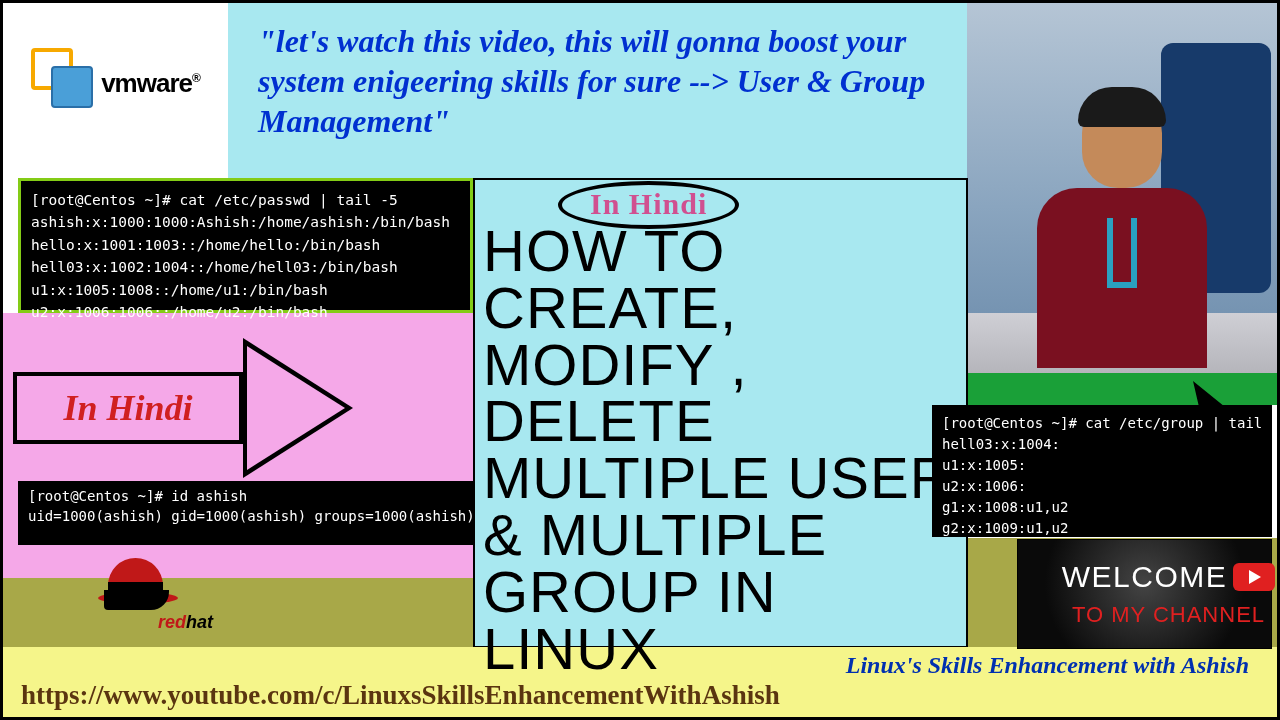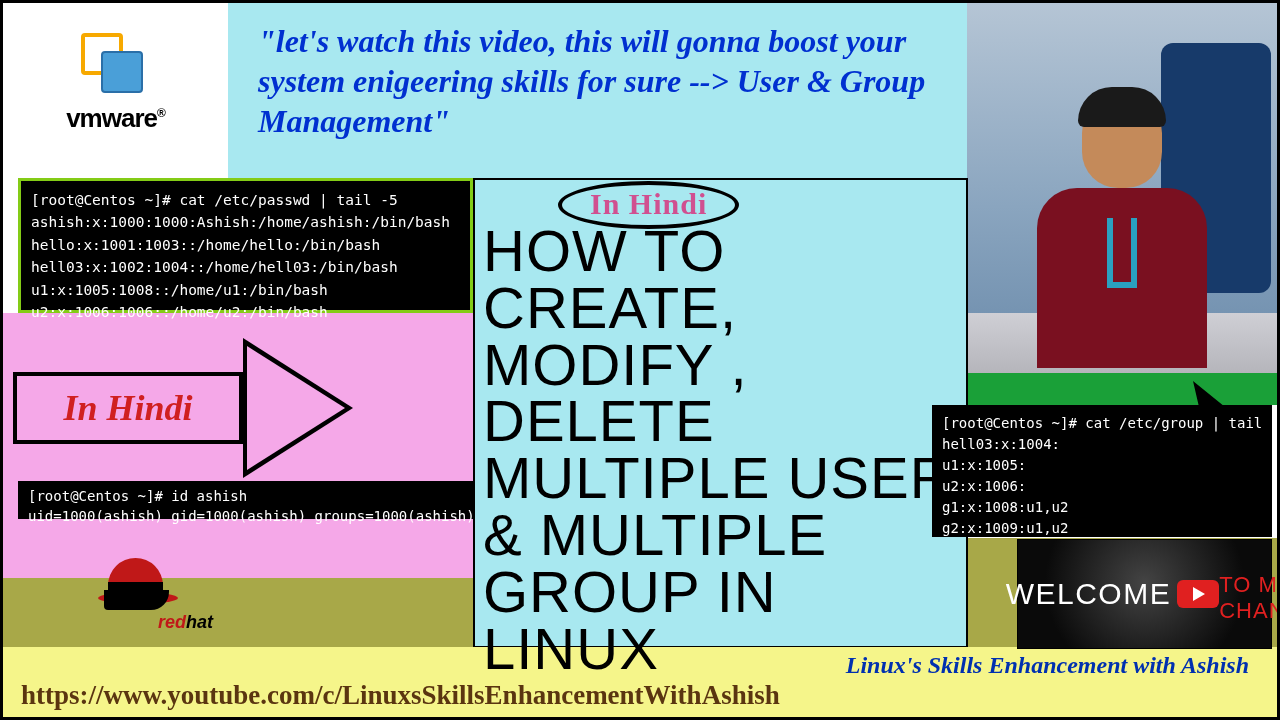--- a/index.html
+++ b/index.html
@@ -11,21 +11,21 @@
     font-family: Arial, sans-serif;
     background: #fff;
     border: 3px solid #000;
   }
   .top-left-white {
     position: absolute;
     top: 0; left: 0;
     width: 225px; height: 160px;
     background: #fff;
     display: flex;
-    flex-direction: column;
+    flex-direction: row;
     align-items: center;
     justify-content: center;
   }
   .vmware-icon {
     width: 70px; height: 60px;
     position: relative;
     margin-bottom: 10px;
   }
   .vmware-box-back {
     position: absolute;
@@ -169,21 +169,21 @@
     left: -106px; top: -62px;
     width: 0; height: 0;
     border-top: 62px solid transparent;
     border-bottom: 62px solid transparent;
     border-left: 98px solid #f5a8e8;
   }
 
   .terminal2 {
     position: absolute;
     top: 478px; left: 15px;
-    width: 455px; height: 38px;
+    width: 455px; height: 64px;
     background: #000;
     color: #fff;
     font-family: monospace;
     font-size: 14px;
     padding: 6px 10px;
     line-height: 1.4;
     white-space: pre;
   }
 
   .olive-area {
@@ -296,21 +296,21 @@
     z-index: 4;
   }
 
   .welcome-box {
     position: absolute;
     top: 536px; right: 5px;
     width: 255px; height: 110px;
     background: radial-gradient(circle at 50% 40%, #444 0%, #0a0a0a 70%);
     border: 1px solid #000;
     display: flex;
-    flex-direction: row;
+    flex-direction: column;
     align-items: center;
     justify-content: center;
     z-index: 5;
     padding-left: 48px;
   }
   .welcome-top {
     display: flex;
     align-items: center;
     gap: 6px;
   }

